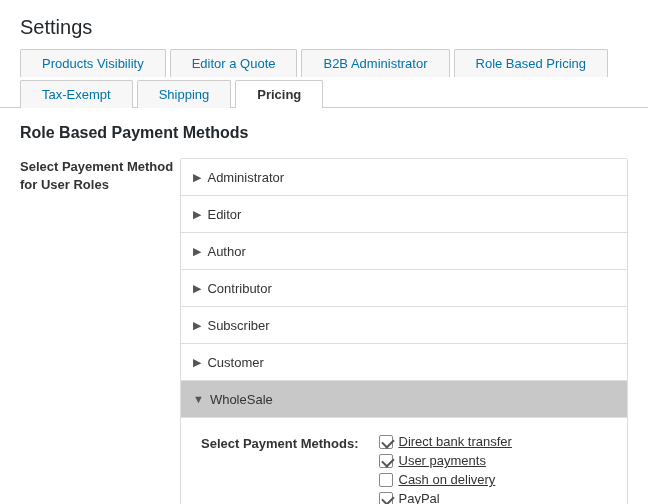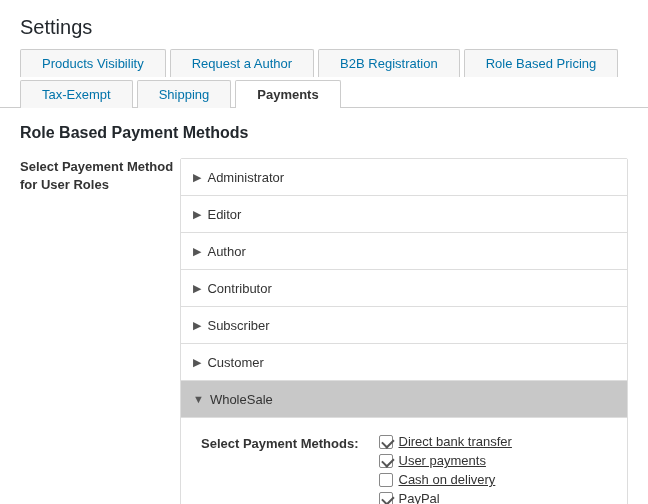--- a/index.html
+++ b/index.html
@@ -172,26 +172,26 @@
   </style>
 </head>
 <body>
 
 <div class="page-wrapper">
   <h1 class="page-title">Settings</h1>
 
   <div class="tabs-bar">
 
   <span class="tab-item">Products Visibility</span>
-      <span class="tab-item">Request a Author</span>
-      <span class="tab-item">B2B Registration</span>
+      <span class="tab-item">Editor a Quote</span>
+      <span class="tab-item">B2B Administrator</span>
       <span class="tab-item">Role Based Pricing</span>
       <span class="tab-item">Tax-Exempt</span>
       <span class="tab-item">Shipping</span>
-      <span class="tab-item active">Payments</span>
+      <span class="tab-item active">Pricing</span>
     </div>
 
   <div class="main-content">
     <h2 class="section-title">Role Based Payment Methods</h2>
 
     <table class="settings-table">
       <tbody>
           <tr>
         <td class="label-cell">
           <span class="label-cell-text">Select Payement Method for User Roles</span>

